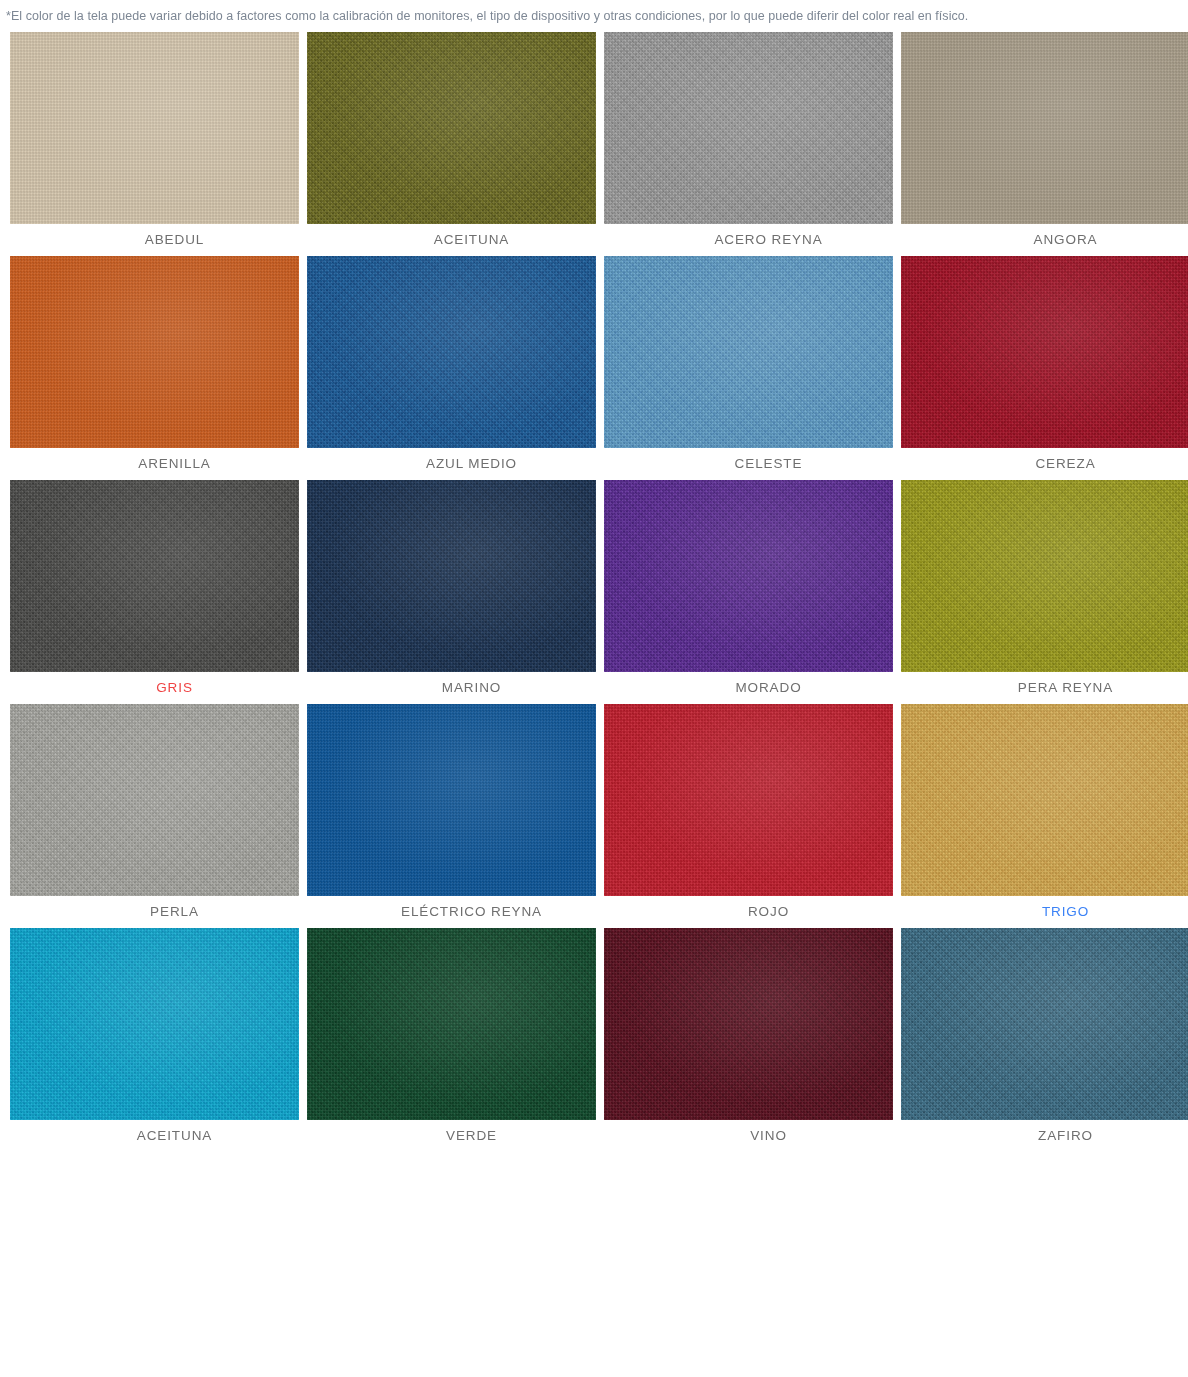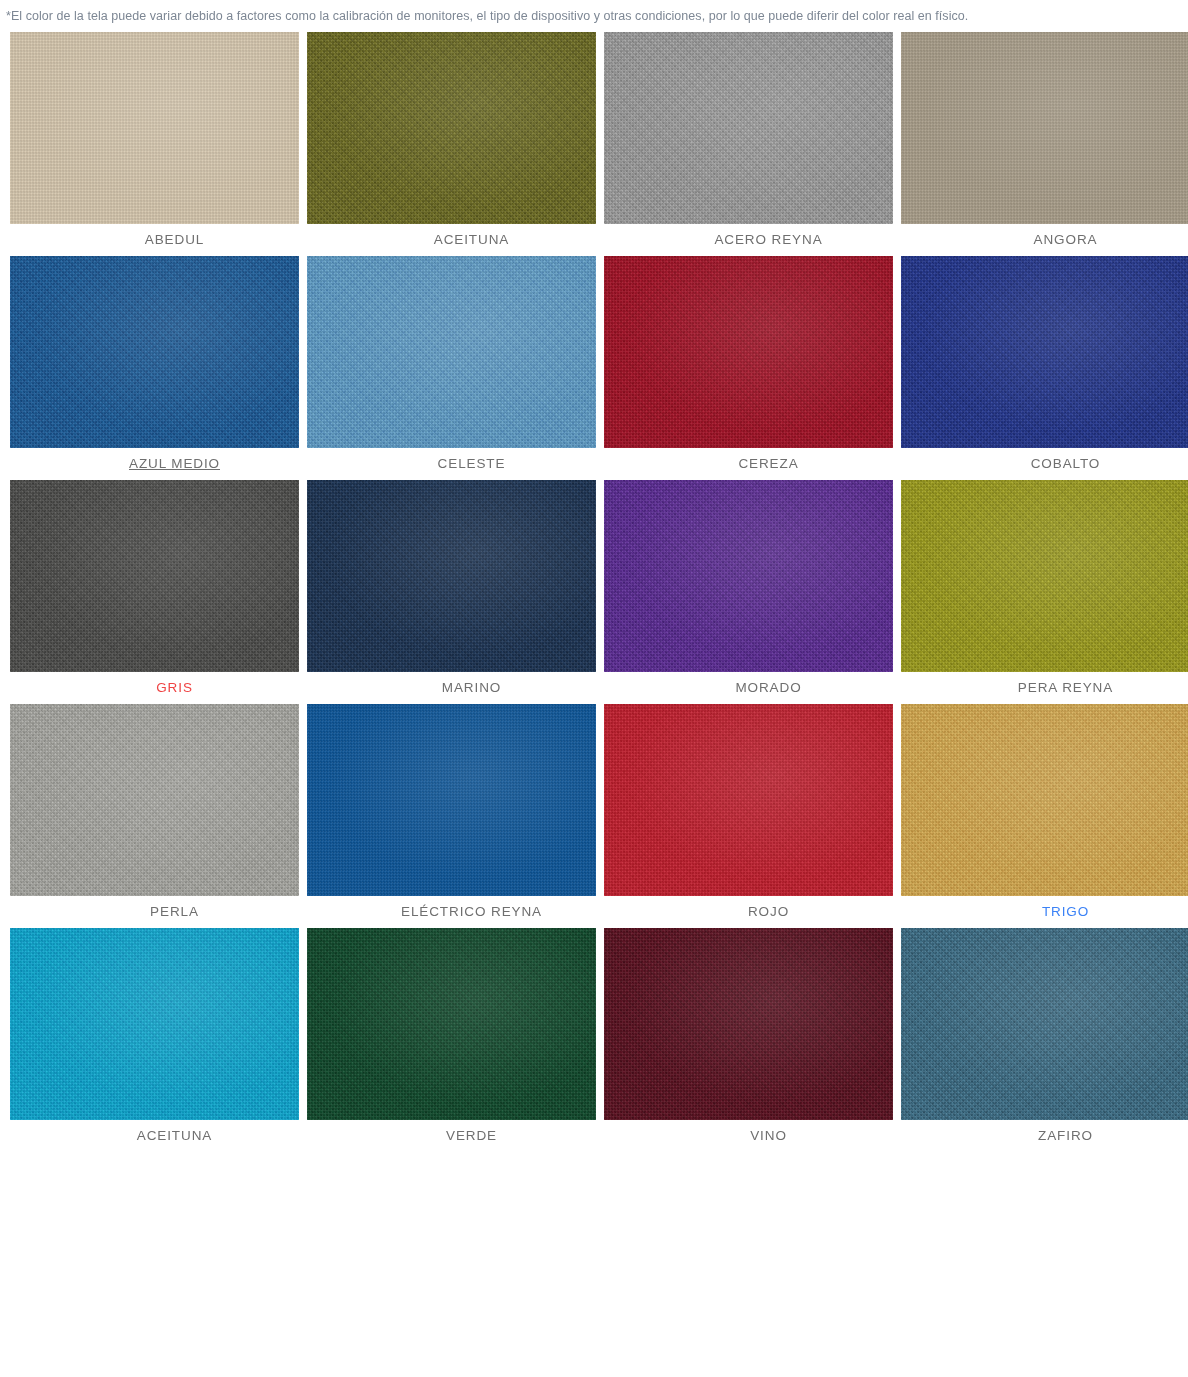--- a/index.html
+++ b/index.html
@@ -118,52 +118,52 @@
     </div>
     <div class="swatch-cell">
       <div class="swatch-chip" style="background-color: rgb(169, 158, 138);">
         <div class="tex tex-grain"></div>
         <div class="tex tex-b"></div>
         <div class="tex tex-sheen"></div>
       </div>
       <div class="swatch-label" style="color: rgb(111, 111, 111);">ANGORA</div>
     </div>
     <div class="swatch-cell">
+      <div class="swatch-chip" style="background-color: rgb(204, 93, 31);">
+        <div class="tex tex-grain"></div>
+        <div class="tex tex-b"></div>
+        <div class="tex tex-sheen"></div>
+      </div>
+      <div class="swatch-label" style="color: rgb(111, 111, 111);">ARENILLA</div>
+    </div>
+    <div class="swatch-cell">
       <div class="swatch-chip" style="background-color: rgb(29, 91, 151);">
         <div class="tex tex-a"></div>
         <div class="tex tex-b"></div>
         <div class="tex tex-sheen"></div>
       </div>
-      <div class="swatch-label" style="color: rgb(111, 111, 111); text-decoration: underline;">AZUL MEDIO</div>
+      <div class="swatch-label" style="color: rgb(111, 111, 111);">AZUL MEDIO</div>
     </div>
     <div class="swatch-cell">
       <div class="swatch-chip" style="background-color: rgb(95, 155, 197);">
         <div class="tex tex-a"></div>
         <div class="tex tex-b"></div>
         <div class="tex tex-sheen"></div>
       </div>
       <div class="swatch-label" style="color: rgb(111, 111, 111);">CELESTE</div>
     </div>
     <div class="swatch-cell">
       <div class="swatch-chip" style="background-color: rgb(160, 19, 39);">
         <div class="tex tex-a"></div>
         <div class="tex tex-b"></div>
         <div class="tex tex-sheen"></div>
       </div>
       <div class="swatch-label" style="color: rgb(111, 111, 111);">CEREZA</div>
     </div>
     <div class="swatch-cell">
-      <div class="swatch-chip" style="background-color: rgb(36, 54, 139);">
-        <div class="tex tex-a"></div>
-        <div class="tex tex-b"></div>
-        <div class="tex tex-sheen"></div>
-      </div>
-      <div class="swatch-label" style="color: rgb(111, 111, 111);">COBALTO</div>
-    </div>
-    <div class="swatch-cell">
       <div class="swatch-chip" style="background-color: rgb(78, 78, 76);">
         <div class="tex tex-a"></div>
         <div class="tex tex-b"></div>
         <div class="tex tex-sheen"></div>
       </div>
       <div class="swatch-label" style="color: #ef4444;">GRIS</div>
     </div>
     <div class="swatch-cell">
       <div class="swatch-chip" style="background-color: rgb(29, 52, 83);">
         <div class="tex tex-a"></div>

